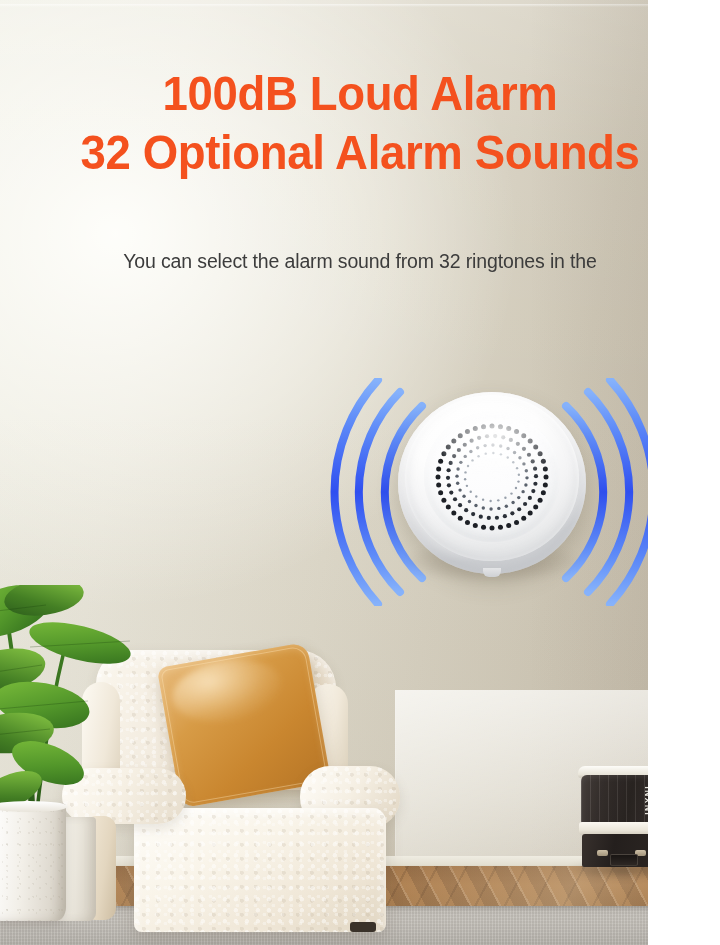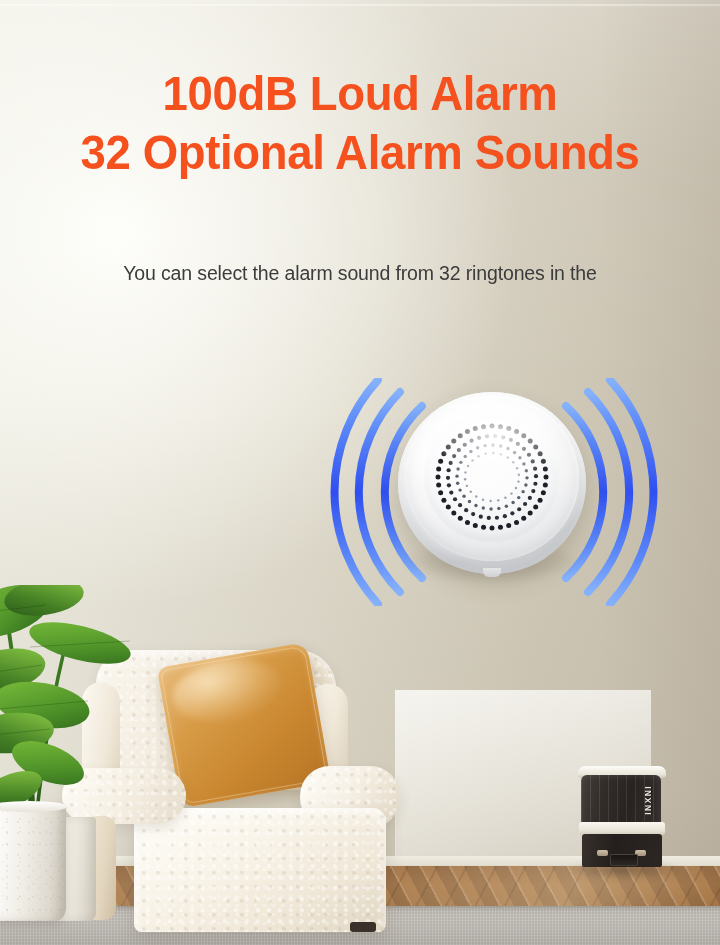--- a/index.html
+++ b/index.html
@@ -7,21 +7,21 @@
     margin: 0;
     padding: 0;
     background: #ffffff;
   }
   body {
     font-family: "Liberation Sans", sans-serif;
   }
 
   #scene {
     position: relative;
-    width: 720px;
+    width: 648px;
     height: 945px;
     overflow: hidden;
     background: #d9d3c6;
   }
 
   
   .wall {
     position: absolute;
     left: 0; top: 0;
     width: 720px; height: 900px;
@@ -72,21 +72,21 @@
 
   .subhead {
     position: absolute;
     left: 36px; top: 246px; width: 648px;
     text-align: center;
     color: #3c3c3c;
     font-size: 19.5px;
     line-height: 31px;
     letter-spacing: -0.15px;
   }
-  .subhead .sub-line { display: block; margin-top: 12px; }
+  .subhead .sub-line { display: block; }
 
   
   .waves {
     position: absolute;
     left: 318px; top: 378px;
     width: 352px; height: 228px;
     pointer-events: none;
   }
 
   

